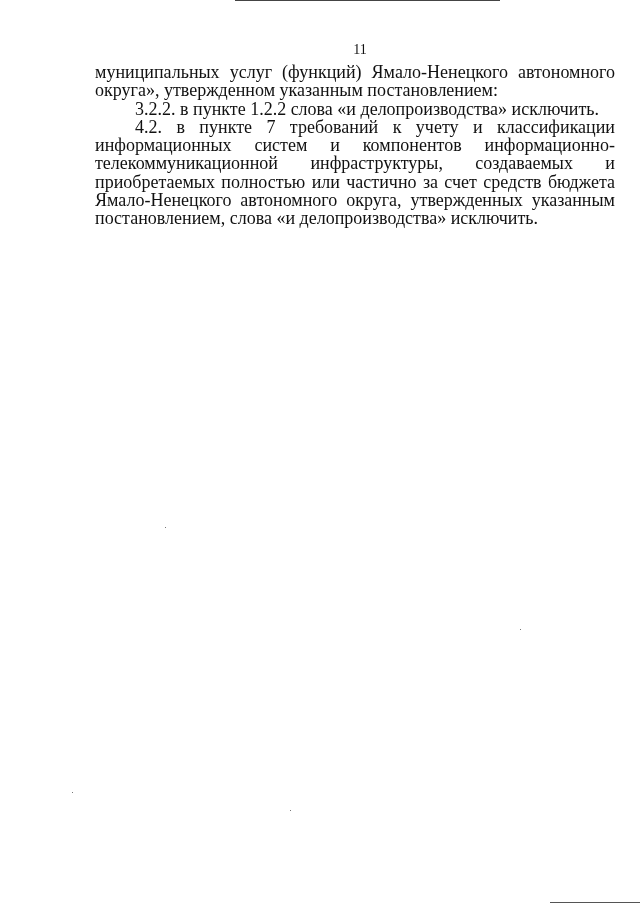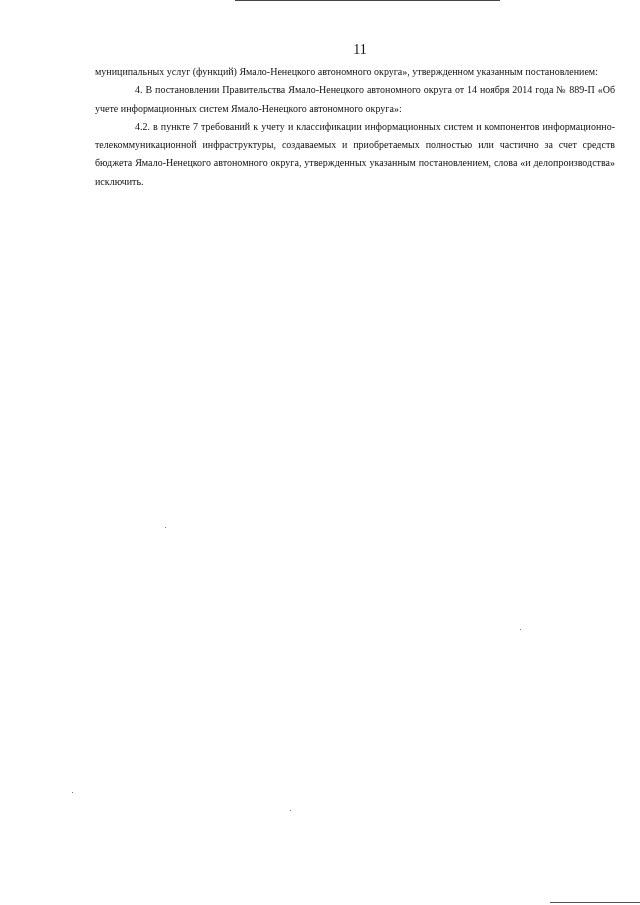--- a/index.html
+++ b/index.html
@@ -2,35 +2,35 @@
 <html><head>
 <meta charset="utf-8">
 <style>
   html, body { margin: 0; padding: 0; background: #ffffff; }
   body { width: 640px; height: 905px; position: relative; overflow: hidden;
          font-family: "Liberation Serif", "DejaVu Serif", serif; color: #111; }
   .top-rule { position: absolute; top: 0; left: 235px; width: 265px; height: 1px; background: #444; }
   .bottom-rule { position: absolute; top: 902px; left: 550px; width: 90px; height: 1px; background: #555; }
   .page-number { position: absolute; top: 42px; left: 0; width: 720px; text-align: center; font-size: 14px; }
   .page-number span { margin-left: 0; }
-  .body { position: absolute; top: 63px; left: 95px; width: 520px; font-size: 10px; line-height: 18.3px; }
+  .body { position: absolute; top: 63px; left: 95px; width: 520px; font-size: 18px; line-height: 18.3px; }
   .p { margin: 0; text-align: justify; }
   .indent { text-indent: 40px; }
   .speck { position: absolute; width: 1px; height: 1px; background: #777; }
 </style>
 </head>
 <body>
 
 <div class="top-rule"></div>
 
 <div class="page-number"><span>11</span></div>
 
 <div class="body">
   <p class="p">муниципальных услуг (функций) Ямало-Ненецкого автономного округа», утвержденном указанным постановлением:</p>
-  <p class="p indent">4. В постановлении Правительства Ямало-Ненецкого автономного округа от 14 ноября 2014 года № 889-П «Об учете информационных систем Ямало-Ненецкого автономного округа»:</p>
+  <p class="p indent">3.2.2. в пункте 1.2.2 слова «и делопроизводства» исключить.</p>
   <p class="p indent">4.2. в пункте 7 требований к учету и классификации информационных систем и компонентов информационно-телекоммуникационной инфраструктуры, создаваемых и приобретаемых полностью или частично за счет средств бюджета Ямало-Ненецкого автономного округа, утвержденных указанным постановлением, слова «и делопроизводства» исключить.</p>
 </div>
 
 <div class="speck" style="top:527px;left:165px;"></div>
 <div class="speck" style="top:629px;left:520px;"></div>
 <div class="speck" style="top:792px;left:72px;"></div>
 <div class="speck" style="top:810px;left:290px;"></div>
 
 <div class="bottom-rule"></div>
 

